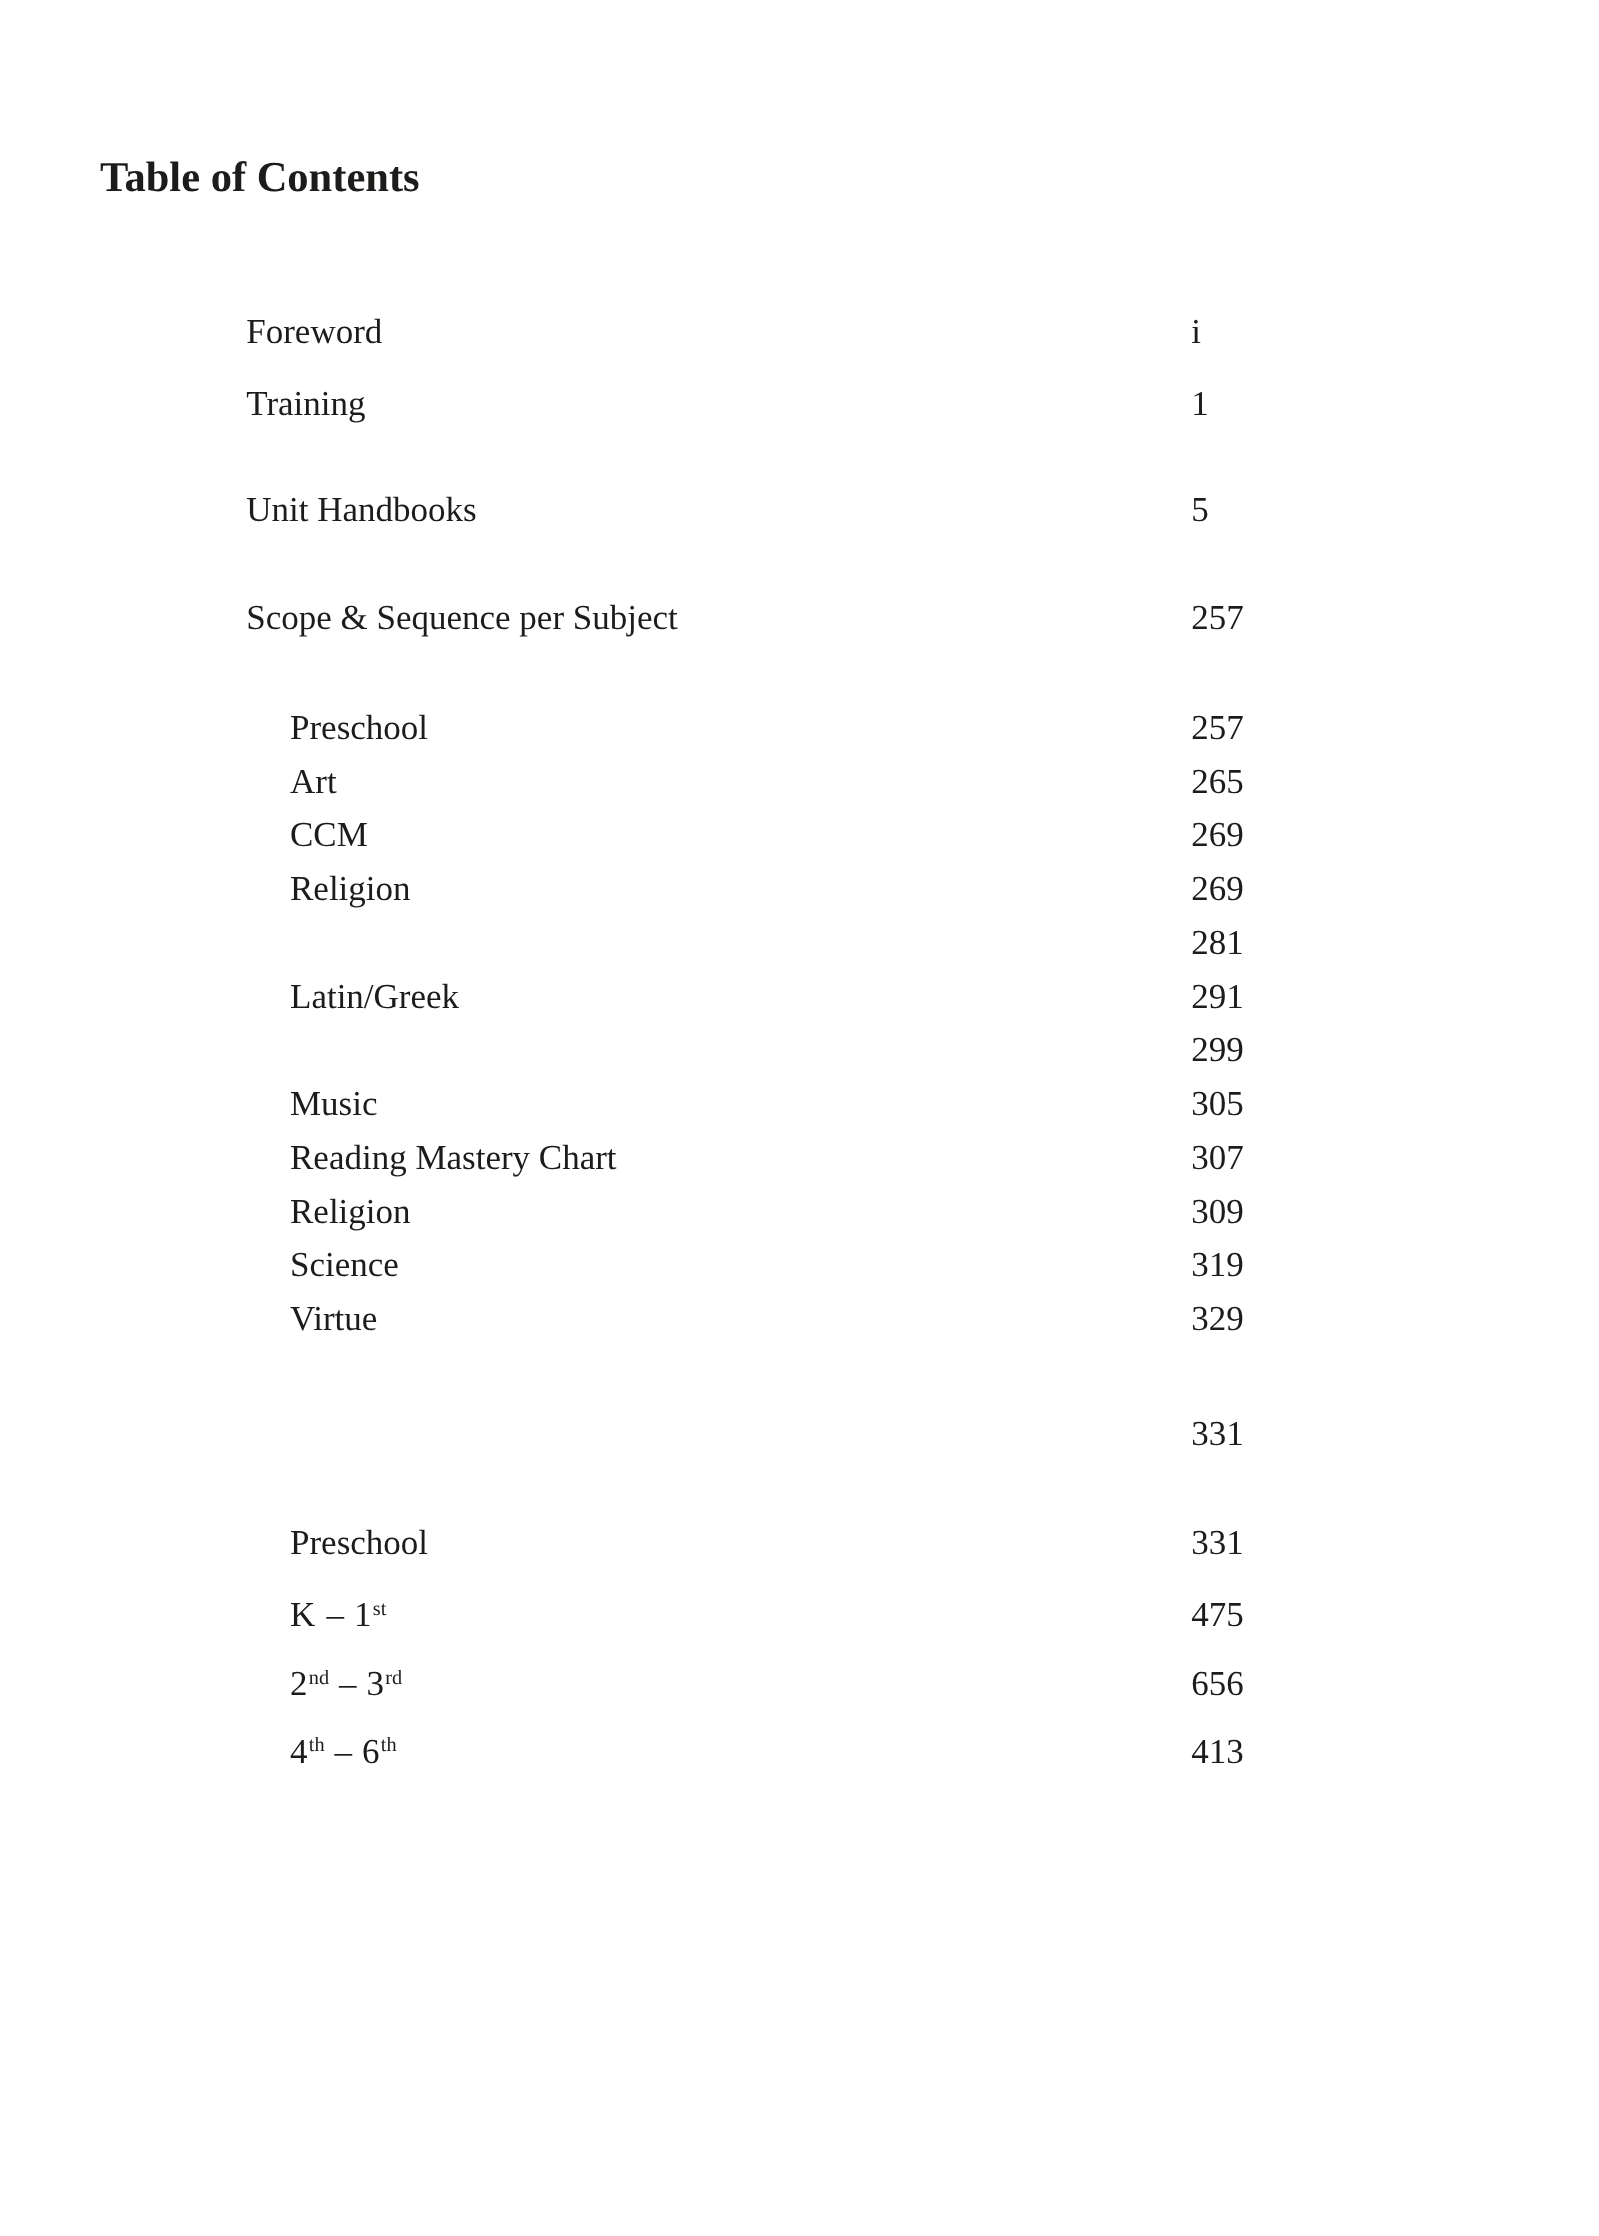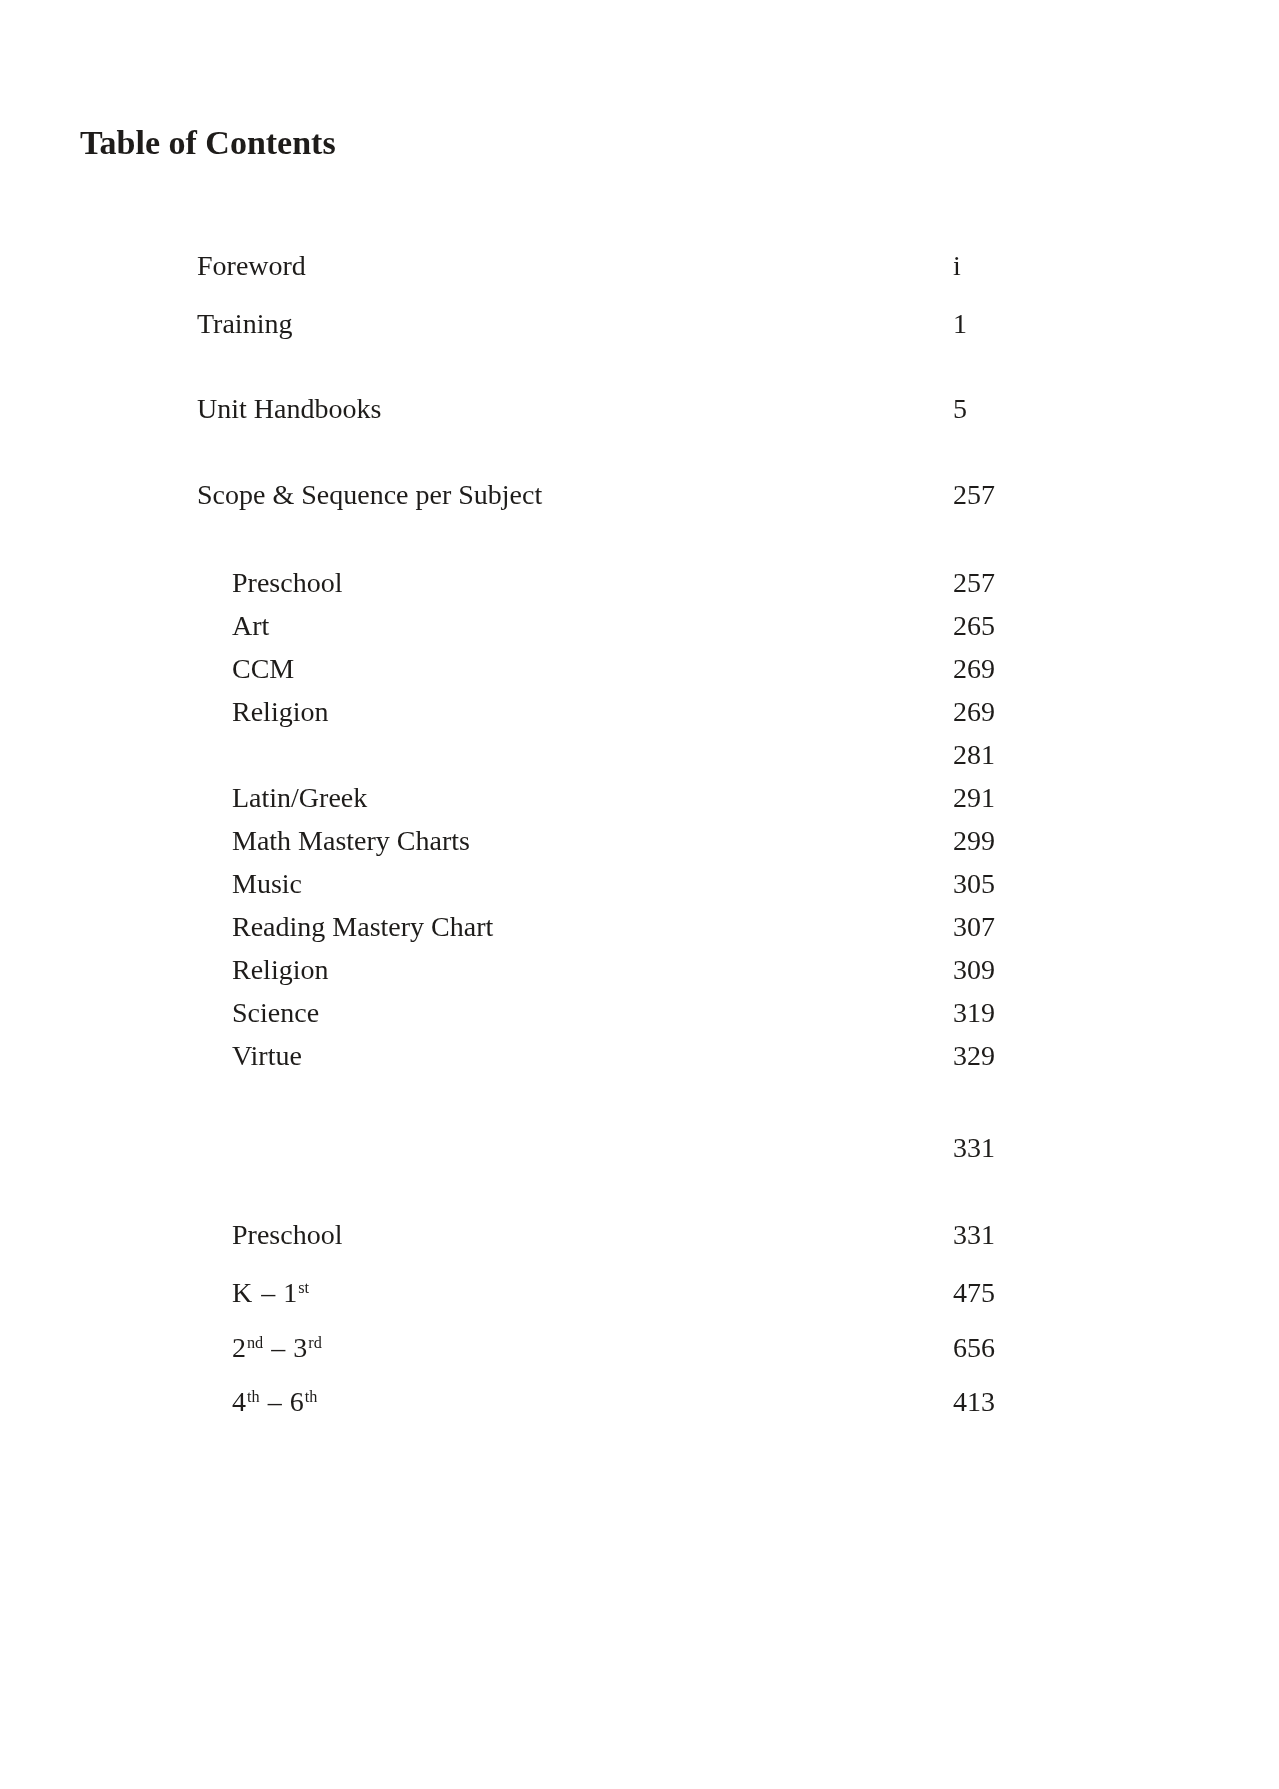--- a/index.html
+++ b/index.html
@@ -54,21 +54,20 @@
     <span class="page">269</span>
   </div>
   <div class="row sub" style="top:733px">
     <span class="page">281</span>
   </div>
   <div class="row sub" style="top:776px">
     <span class="label">Latin/Greek</span>
     <span class="page">291</span>
   </div>
   <div class="row sub" style="top:819px">
-    <span class="label">Math Mastery Charts</span>
     <span class="page">299</span>
   </div>
   <div class="row sub" style="top:862px">
     <span class="label">Music</span>
     <span class="page">305</span>
   </div>
   <div class="row sub" style="top:905px">
     <span class="label">Reading Mastery Chart</span>
     <span class="page">307</span>
   </div>

